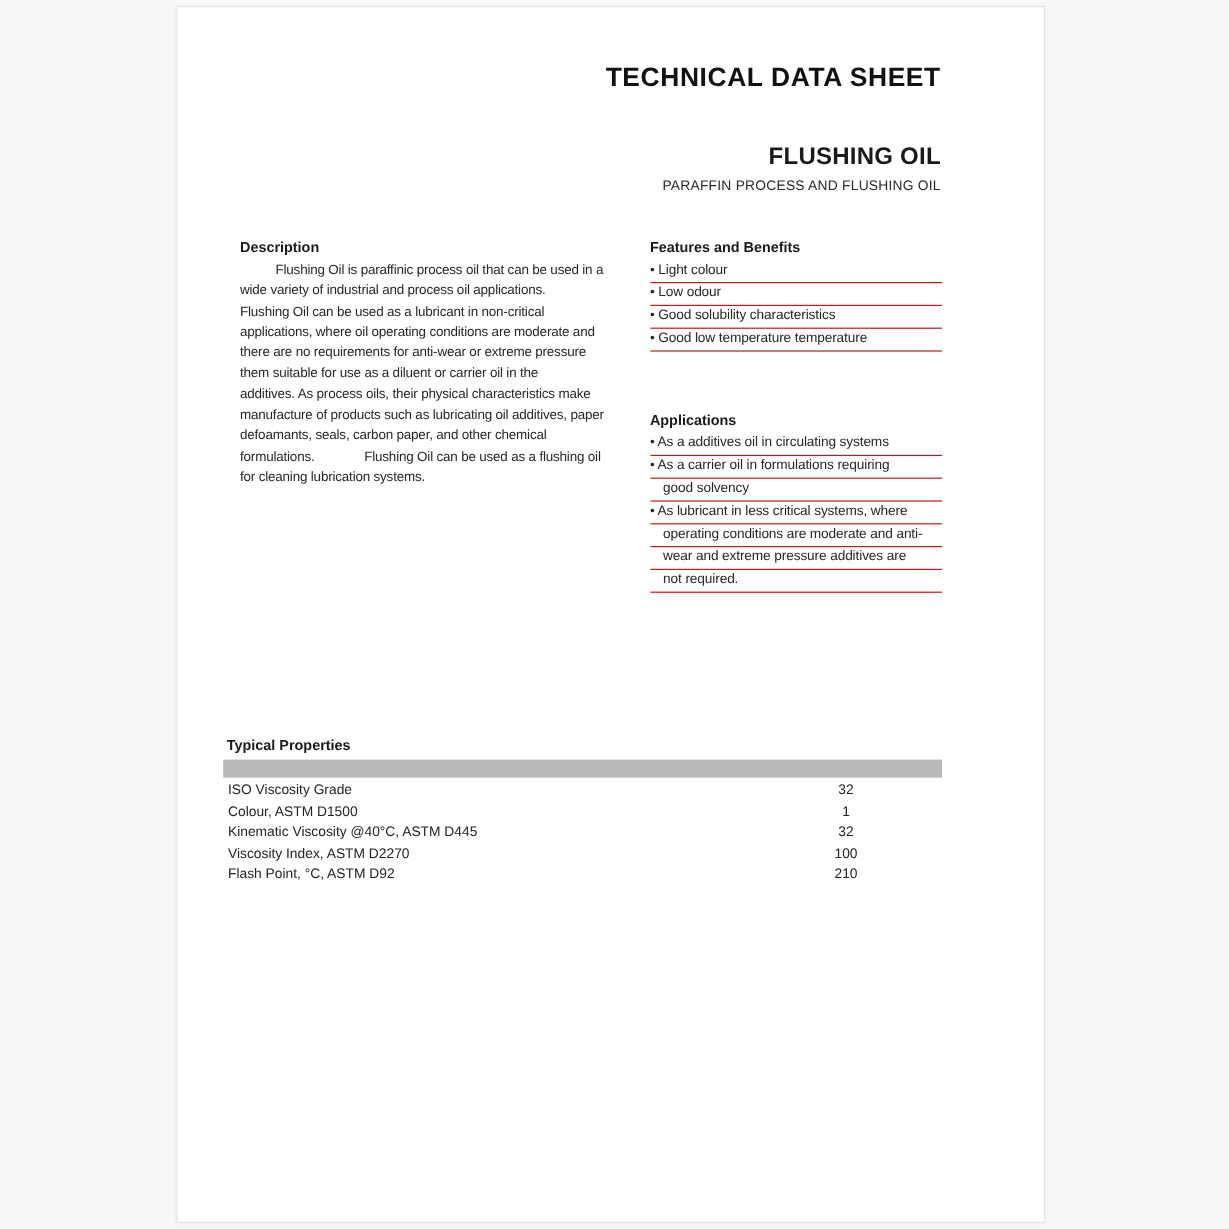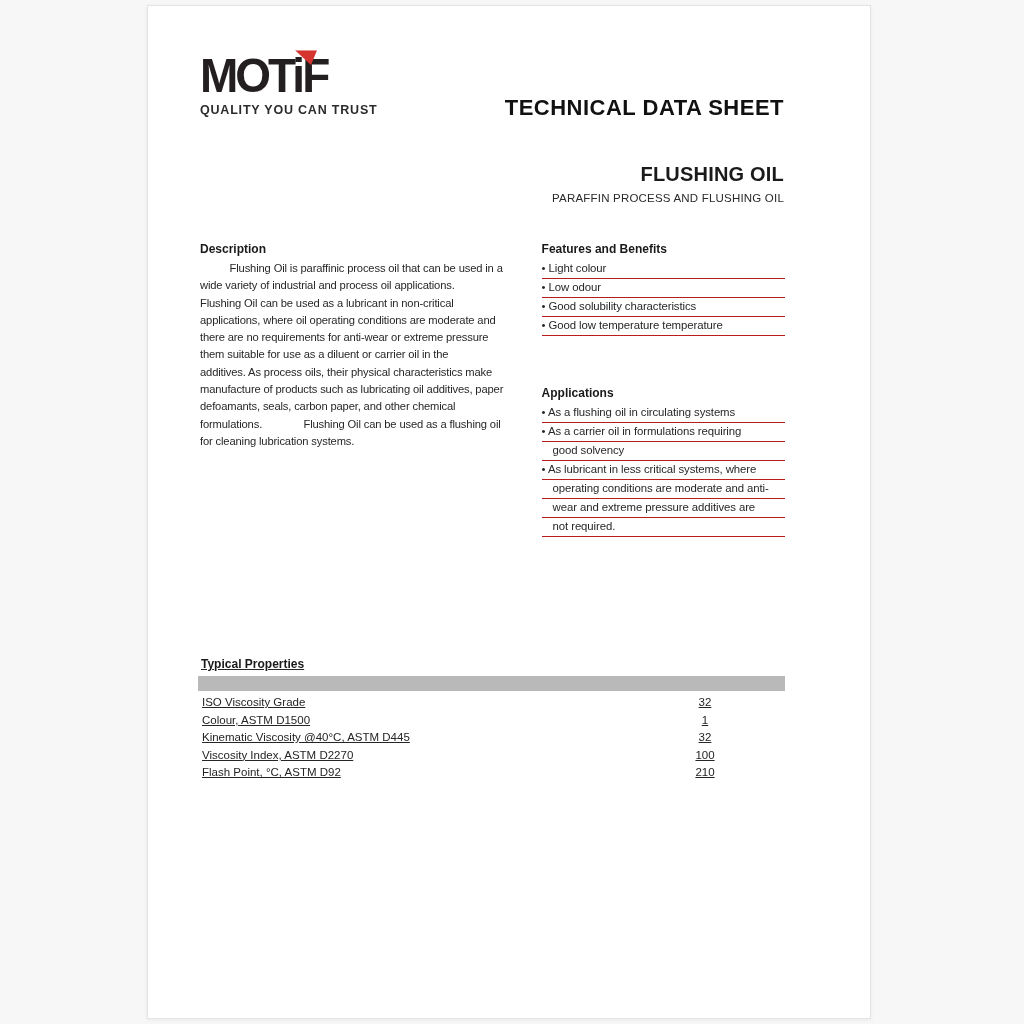--- a/index.html
+++ b/index.html
@@ -117,22 +117,21 @@
     color: #272727;
     letter-spacing: -0.1px;
     white-space: nowrap;
   }
   .rule-row.cont { padding-left: 11px; }
 
   .apps-section { margin-top: 50px; }
 
   
   .properties {
-    margin: 120px 85px 0 50px;
-    text-decoration: underline;
+    margin: 120px 85px 0 38px;
   }
   .properties .section-heading { margin-left: 3px; margin-bottom: 5px; }
   .props-header-bar {
     height: 15px;
     background: #b9b9b9;
     margin-bottom: 3px;
   }
   .prow {
     display: flex;
     font-size: 11.5px;
@@ -150,29 +149,20 @@
     text-align: center;
   }
 </style>
 </head>
 <body>
 
 <div class="canvas">
   <div class="page">
 
     <div class="doc-header">
-      <div class="brand">
-        <div class="brand-logo">
-          <span>MOTiF</span>
-          <svg class="brand-accent" viewBox="0 0 22 14">
-            <polygon points="0,0 22,0 16,14" fill="#d5342f"></polygon>
-          </svg>
-        </div>
-        <div class="brand-tagline">QUALITY YOU CAN TRUST</div>
-      </div>
       <div class="doc-title">TECHNICAL DATA SHEET</div>
     </div>
 
     <div class="product">
       <div class="product-name">FLUSHING OIL</div>
       <div class="product-subtitle">PARAFFIN PROCESS AND FLUSHING OIL</div>
     </div>
 
     <div class="columns">
 
@@ -195,21 +185,21 @@
         <div>
           <div class="section-heading">Features and Benefits</div>
           <div class="rule-row">• Light colour</div>
           <div class="rule-row">• Low odour</div>
           <div class="rule-row">• Good solubility characteristics</div>
           <div class="rule-row">• Good low temperature temperature</div>
         </div>
 
         <div class="apps-section">
           <div class="section-heading">Applications</div>
-          <div class="rule-row">• As a flushing oil in circulating systems</div>
+          <div class="rule-row">• As a additives oil in circulating systems</div>
           <div class="rule-row">• As a carrier oil in formulations requiring</div>
           <div class="rule-row cont">good solvency</div>
           <div class="rule-row">• As lubricant in less critical systems, where</div>
           <div class="rule-row cont">operating conditions are moderate and anti-</div>
           <div class="rule-row cont">wear and extreme pressure additives are</div>
           <div class="rule-row cont">not required.</div>
         </div>
       </div>
 
     </div>

